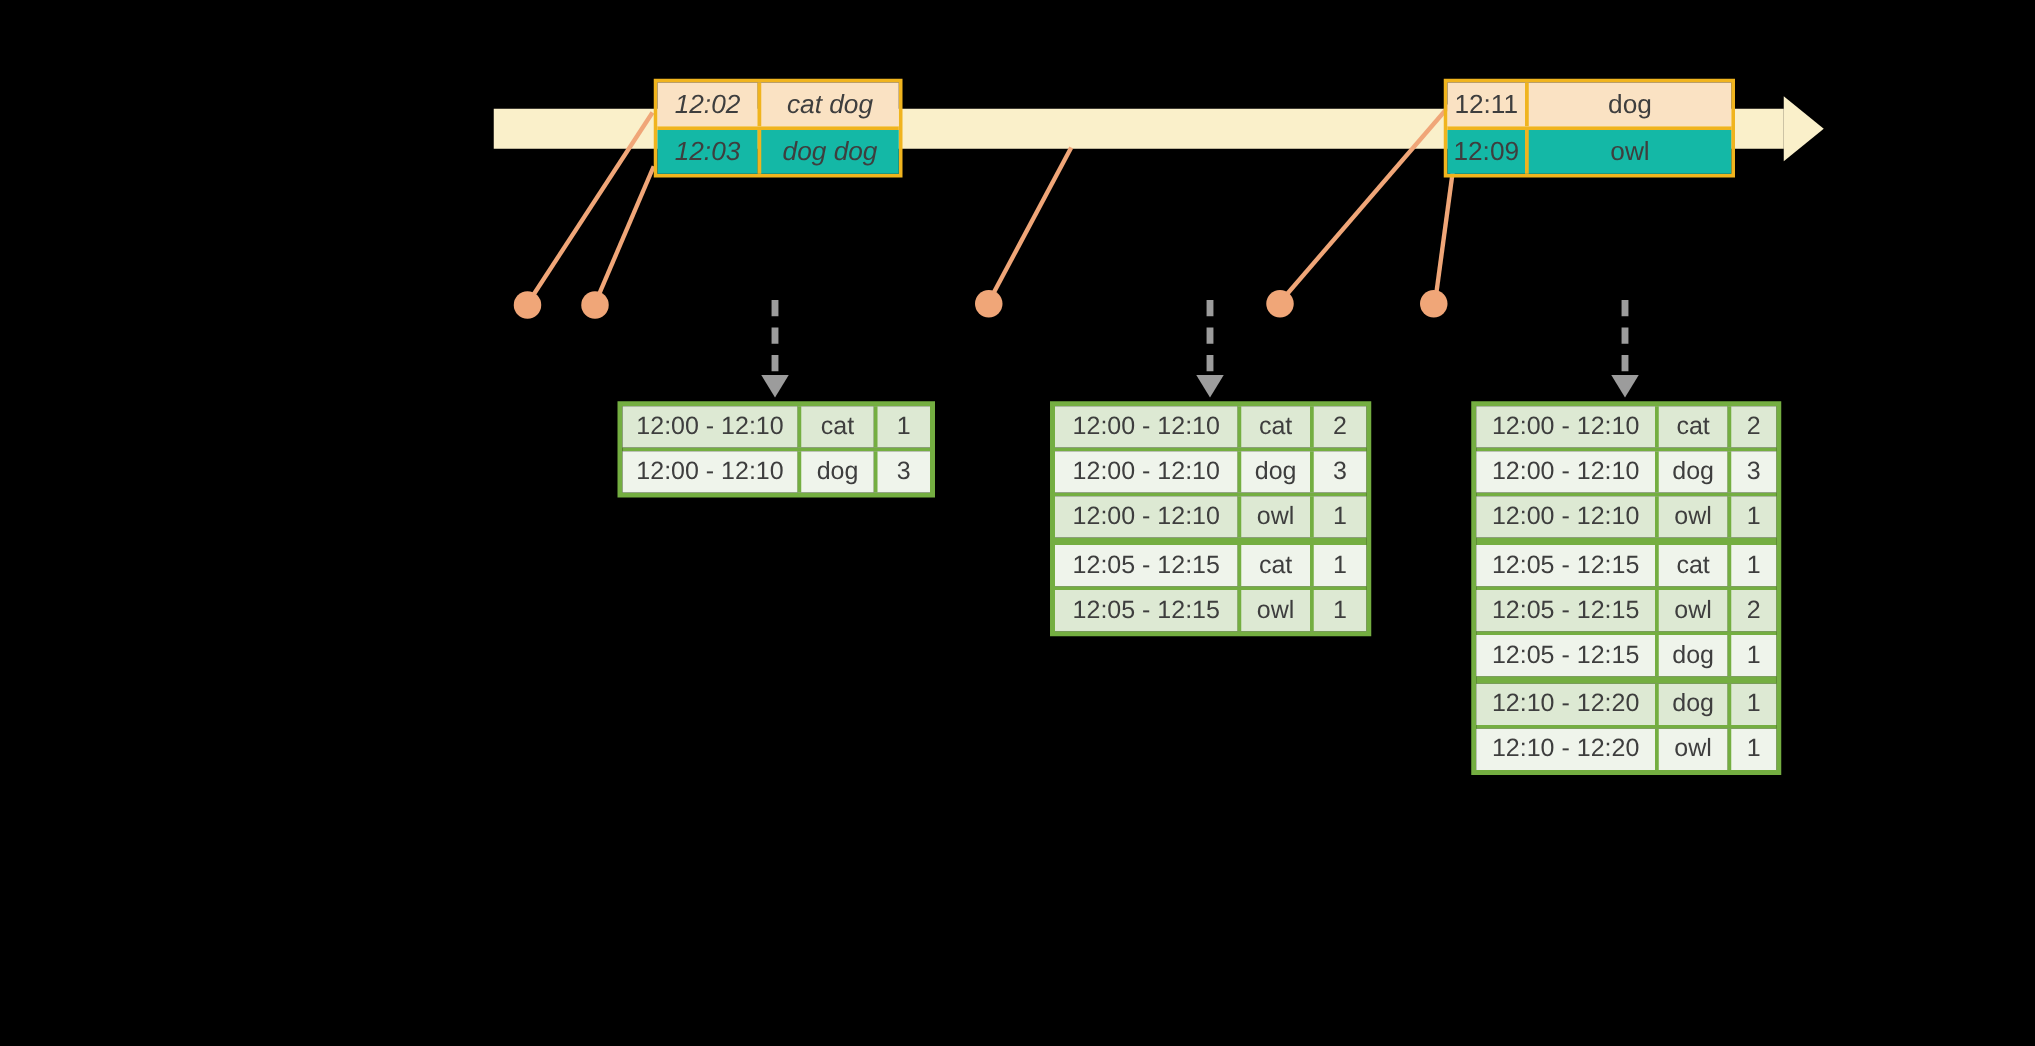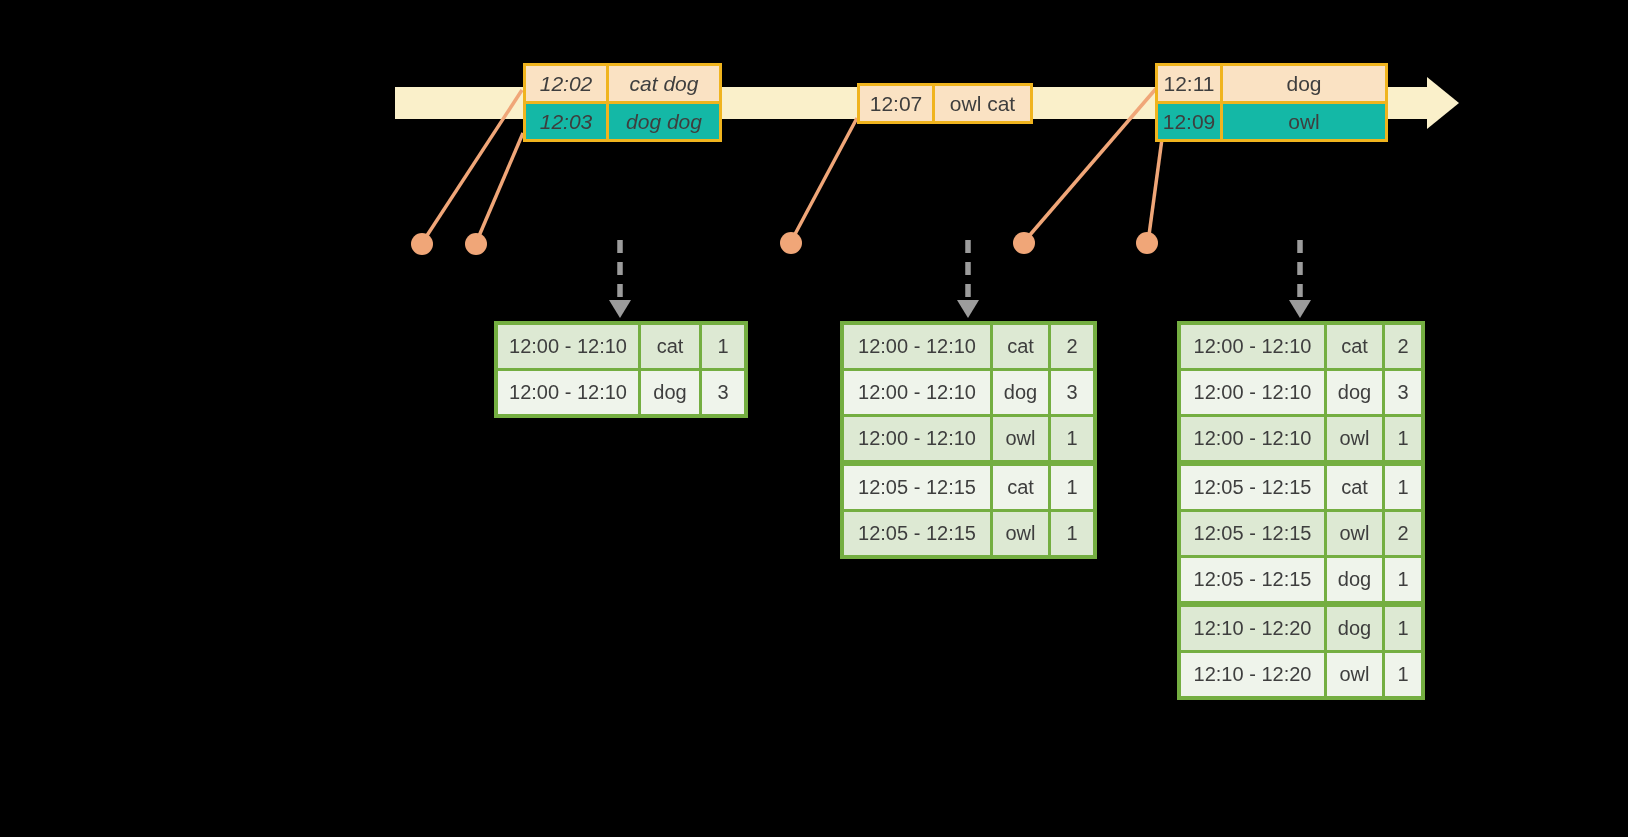--- a/index.html
+++ b/index.html
@@ -17,21 +17,21 @@
 
   
   .etable{--bcol:#f0b41e;border:3px solid var(--bcol);}
   .etable .t-row{height:35px;font-size:21px;}
   .etable .t-row + .t-row{border-top:3px solid var(--bcol);}
   .etable .row-dark .cell{background:#fae2c3;}
   .etable .row-light .cell{background:#14b8a6;}
 
   
   .gtable{--bcol:#74ae41;border:4px solid var(--bcol);}
-  .gtable .t-row{height:43px;font-size:20px;justify-content:flex-end;}
+  .gtable .t-row{height:33px;font-size:20px;justify-content:flex-end;}
   .gtable .t-row + .t-row{border-top:3px solid var(--bcol);}
   .gtable .t-row.group-start{border-top-width:6px;}
   .gtable .row-dark .cell{background:#dde9d3;}
   .gtable .row-light .cell{background:#eff4eb;}
 </style>
 </head>
 <body>
 
 <div id="stage">
 
@@ -72,27 +72,20 @@
         <div class="cell c1">12:02</div>
         <div class="cell c2">cat dog</div>
       </div>
 
       <div class="t-row row-light">
         <div class="cell c1">12:03</div>
         <div class="cell c2">dog dog</div>
       </div>
     </div>
 
-  <div class="dtable etable" style="left:857px;top:83px;--c1:72px;--c2:95px;">
-
-      <div class="t-row row-dark">
-        <div class="cell c1">12:07</div>
-        <div class="cell c2">owl cat</div>
-      </div>
-    </div>
 
   <div class="dtable etable" style="left:1120px;top:63px;margin-left:35px;--c1:62px;--c2:162px;">
 
       <div class="t-row row-dark">
         <div class="cell c1">12:11</div>
         <div class="cell c2">dog</div>
       </div>
 
       <div class="t-row row-light">
         <div class="cell c1">12:09</div>

